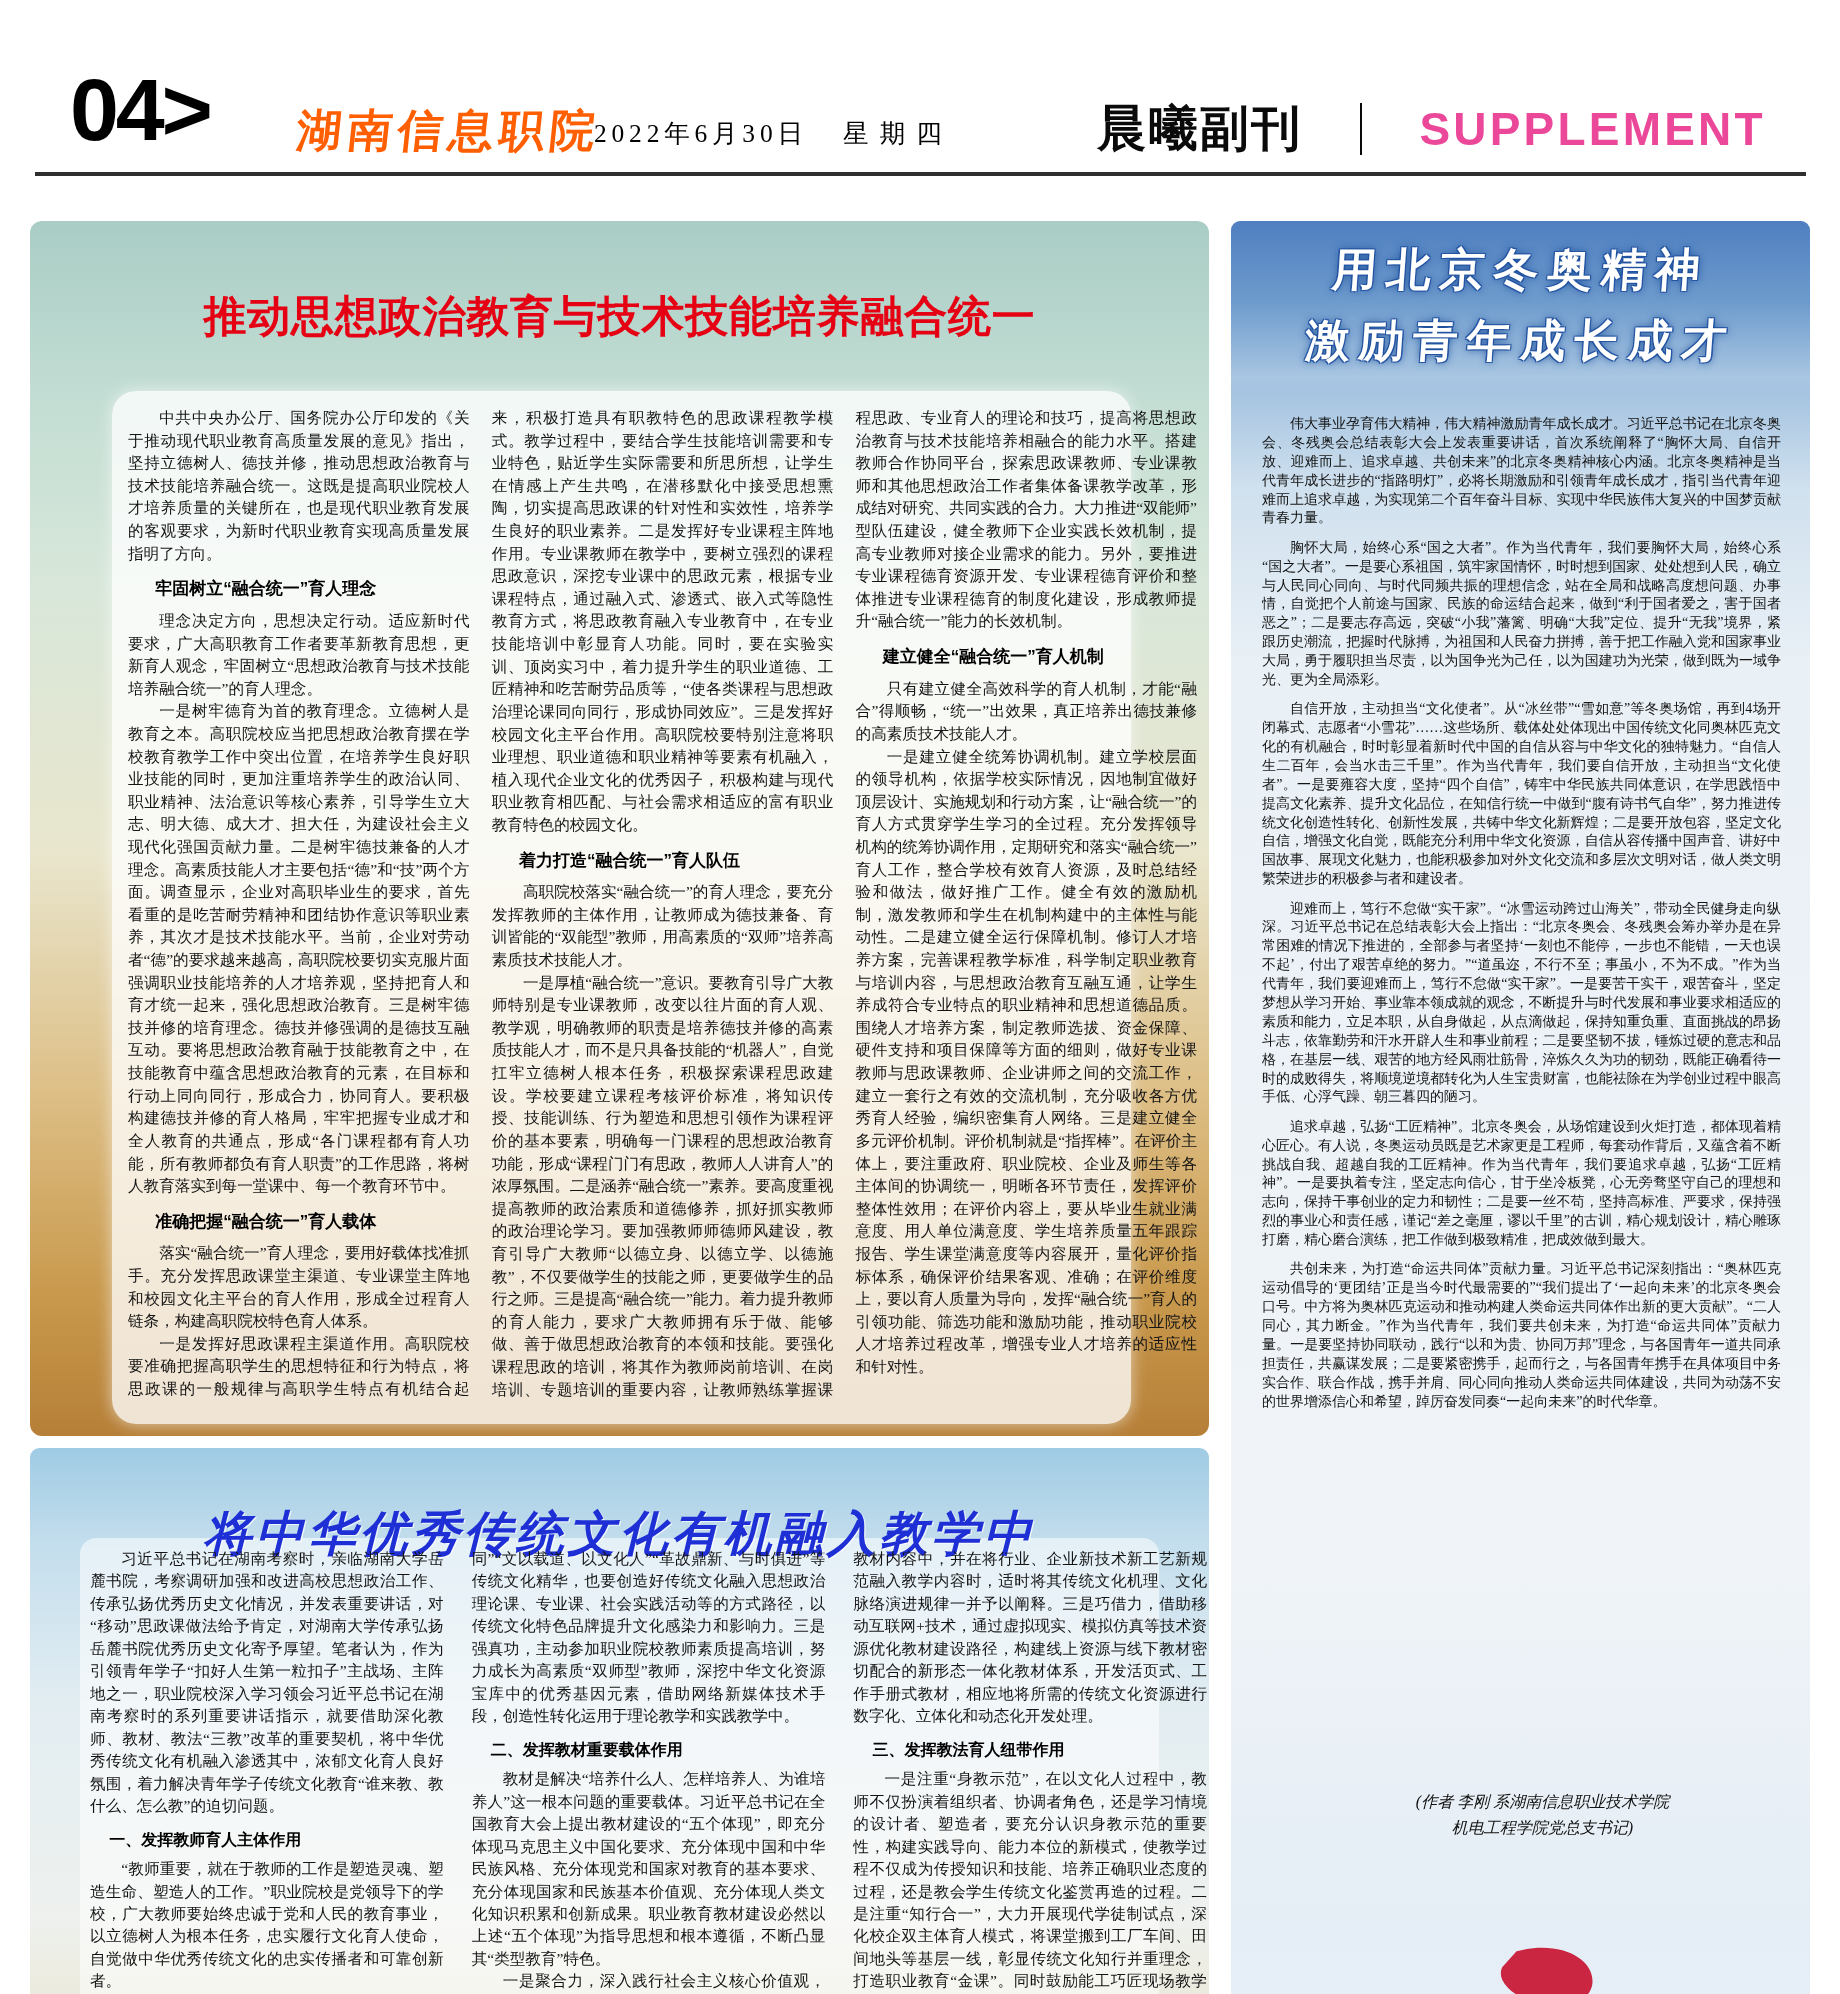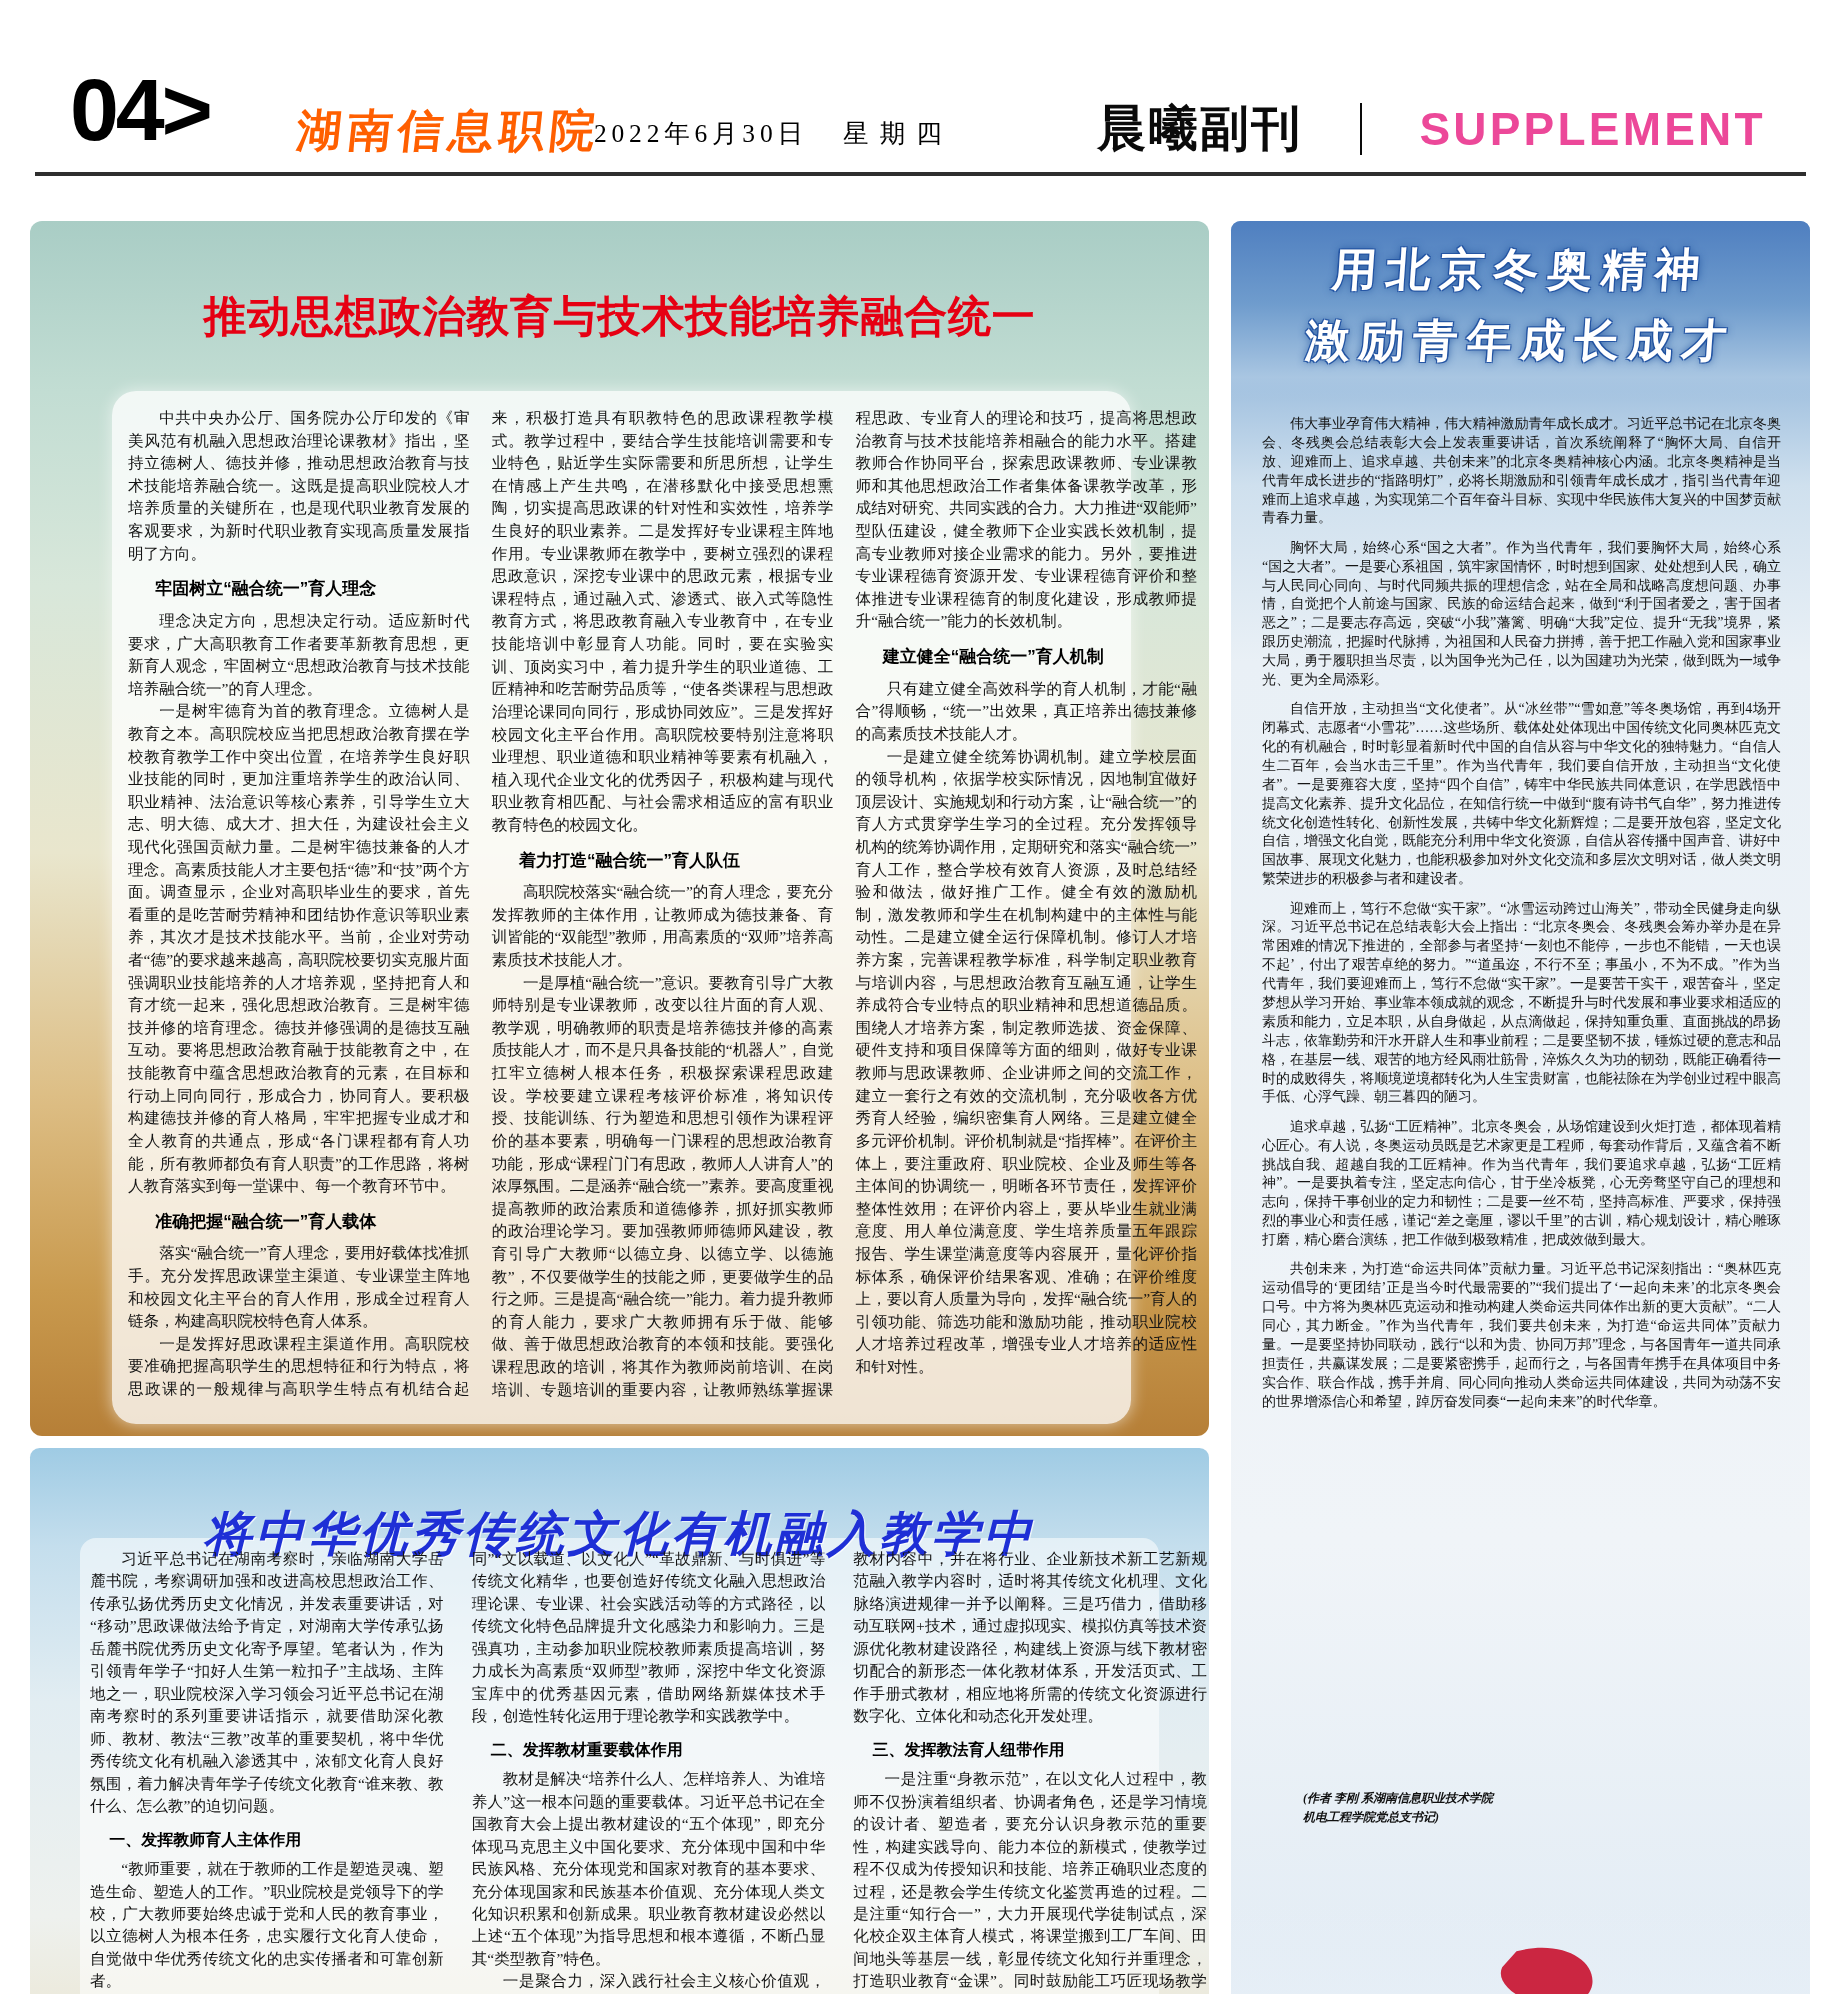--- a/index.html
+++ b/index.html
@@ -48,22 +48,22 @@
   .a3-head{position:absolute;left:0;top:0;width:100%;height:184px;
       background:linear-gradient(180deg,#4f7fc0 0%,#6f9ccd 45%,#a9c6e2 85%,rgba(233,240,246,0) 100%);}
   .a3-title{width:100%;text-align:center;font-weight:900;font-size:45px;letter-spacing:8.8px;color:#ffffff;
       font-family:"DejaVu Sans",sans-serif;transform:skewX(-4deg);
       text-shadow:0 0 8.8px #1c4e9a,1.2px 1.2px 0 #2a5aa8,-1.2px 1.2px 0 #2a5aa8,1.2px -1.2px 0 #2a5aa8,-1.2px -1.2px 0 #2a5aa8;}
   .a3-title.l1{margin-top:19px;}
   .a3-title.l2{margin-top:11.2px;}
   .a3-body{position:absolute;left:31px;top:194px;width:519px;height:1353px;overflow:hidden;
       font-size:14px;line-height:1.35;text-align:justify;color:#141414;}
   .a3-body p{margin:0 0 10.4px;text-indent:2em;}
-  .a3-credit{position:absolute;right:28px;top:1568px;width:479px;text-align:left;
-      font-weight:700;font-size:12px;font-style:italic;line-height:1.6;color:#111;}
+  .a3-credit{position:absolute;right:28px;top:1568px;width:479px;text-align:center;
+      font-weight:400;font-size:16px;font-style:italic;line-height:1.6;color:#111;}
   .a3-logo{position:absolute;left:0;top:1678px;width:100%;height:525px;text-align:center;
       background:linear-gradient(180deg,rgba(223,233,242,0) 0%,#e7eff7 25%,#f2f7fb 60%,#dde9f3 100%);}
   .a3-logo svg{margin-top:36px;}
 </style>
 </head>
 <body>
 
 <div id="page">
 
   <div class="pagenum">04&gt;</div>
@@ -76,21 +76,21 @@
     <span class="cn">晨曦副刊</span>
     <span class="bar"></span>
     <span class="en">SUPPLEMENT</span>
   </div>
   <div class="hrule"></div>
 
   <section class="a1">
     <div class="a1-panel"></div>
     <h1 class="a1-title">推动思想政治教育与技术技能培养融合统一</h1>
     <div class="a1-body">
-      <p>中共中央办公厅、国务院办公厅印发的《审美风范有机融入思想政治理论课教材》指出，坚持立德树人、德技并修，推动思想政治教育与技术技能培养融合统一。这既是提高职业院校人才培养质量的关键所在，也是现代职业教育发展的客观要求，为新时代职业教育实现高质量发展指明了方向。</p>
+      <p>中共中央办公厅、国务院办公厅印发的《关于推动现代职业教育高质量发展的意见》指出，坚持立德树人、德技并修，推动思想政治教育与技术技能培养融合统一。这既是提高职业院校人才培养质量的关键所在，也是现代职业教育发展的客观要求，为新时代职业教育实现高质量发展指明了方向。</p>
       <p class="sub">牢固树立“融合统一”育人理念</p>
       <p>理念决定方向，思想决定行动。适应新时代要求，广大高职教育工作者要革新教育思想，更新育人观念，牢固树立“思想政治教育与技术技能培养融合统一”的育人理念。</p>
       <p>一是树牢德育为首的教育理念。立德树人是教育之本。高职院校应当把思想政治教育摆在学校教育教学工作中突出位置，在培养学生良好职业技能的同时，更加注重培养学生的政治认同、职业精神、法治意识等核心素养，引导学生立大志、明大德、成大才、担大任，为建设社会主义现代化强国贡献力量。二是树牢德技兼备的人才理念。高素质技能人才主要包括“德”和“技”两个方面。调查显示，企业对高职毕业生的要求，首先看重的是吃苦耐劳精神和团结协作意识等职业素养，其次才是技术技能水平。当前，企业对劳动者“德”的要求越来越高，高职院校要切实克服片面强调职业技能培养的人才培养观，坚持把育人和育才统一起来，强化思想政治教育。三是树牢德技并修的培育理念。德技并修强调的是德技互融互动。要将思想政治教育融于技能教育之中，在技能教育中蕴含思想政治教育的元素，在目标和行动上同向同行，形成合力，协同育人。要积极构建德技并修的育人格局，牢牢把握专业成才和全人教育的共通点，形成“各门课程都有育人功能，所有教师都负有育人职责”的工作思路，将树人教育落实到每一堂课中、每一个教育环节中。</p>
       <p class="sub">准确把握“融合统一”育人载体</p>
       <p>落实“融合统一”育人理念，要用好载体找准抓手。充分发挥思政课堂主渠道、专业课堂主阵地和校园文化主平台的育人作用，形成全过程育人链条，构建高职院校特色育人体系。</p>
       <p>一是发挥好思政课程主渠道作用。高职院校要准确把握高职学生的思想特征和行为特点，将思政课的一般规律与高职学生特点有机结合起来，积极打造具有职教特色的思政课程教学模式。教学过程中，要结合学生技能培训需要和专业特色，贴近学生实际需要和所思所想，让学生在情感上产生共鸣，在潜移默化中接受思想熏陶，切实提高思政课的针对性和实效性，培养学生良好的职业素养。二是发挥好专业课程主阵地作用。专业课教师在教学中，要树立强烈的课程思政意识，深挖专业课中的思政元素，根据专业课程特点，通过融入式、渗透式、嵌入式等隐性教育方式，将思政教育融入专业教育中，在专业技能培训中彰显育人功能。同时，要在实验实训、顶岗实习中，着力提升学生的职业道德、工匠精神和吃苦耐劳品质等，“使各类课程与思想政治理论课同向同行，形成协同效应”。三是发挥好校园文化主平台作用。高职院校要特别注意将职业理想、职业道德和职业精神等要素有机融入，植入现代企业文化的优秀因子，积极构建与现代职业教育相匹配、与社会需求相适应的富有职业教育特色的校园文化。</p>
       <p class="sub">着力打造“融合统一”育人队伍</p>
       <p>高职院校落实“融合统一”的育人理念，要充分发挥教师的主体作用，让教师成为德技兼备、育训皆能的“双能型”教师，用高素质的“双师”培养高素质技术技能人才。</p>
       <p>一是厚植“融合统一”意识。要教育引导广大教师特别是专业课教师，改变以往片面的育人观、教学观，明确教师的职责是培养德技并修的高素质技能人才，而不是只具备技能的“机器人”，自觉扛牢立德树人根本任务，积极探索课程思政建设。学校要建立课程考核评价标准，将知识传授、技能训练、行为塑造和思想引领作为课程评价的基本要素，明确每一门课程的思想政治教育功能，形成“课程门门有思政，教师人人讲育人”的浓厚氛围。二是涵养“融合统一”素养。要高度重视提高教师的政治素质和道德修养，抓好抓实教师的政治理论学习。要加强教师师德师风建设，教育引导广大教师“以德立身、以德立学、以德施教”，不仅要做学生的技能之师，更要做学生的品行之师。三是提高“融合统一”能力。着力提升教师的育人能力，要求广大教师拥有乐于做、能够做、善于做思想政治教育的本领和技能。要强化课程思政的培训，将其作为教师岗前培训、在岗培训、专题培训的重要内容，让教师熟练掌握课程思政、专业育人的理论和技巧，提高将思想政治教育与技术技能培养相融合的能力水平。搭建教师合作协同平台，探索思政课教师、专业课教师和其他思想政治工作者集体备课教学改革，形成结对研究、共同实践的合力。大力推进“双能师”型队伍建设，健全教师下企业实践长效机制，提高专业教师对接企业需求的能力。另外，要推进专业课程德育资源开发、专业课程德育评价和整体推进专业课程德育的制度化建设，形成教师提升“融合统一”能力的长效机制。</p>
       <p class="sub">建立健全“融合统一”育人机制</p>

